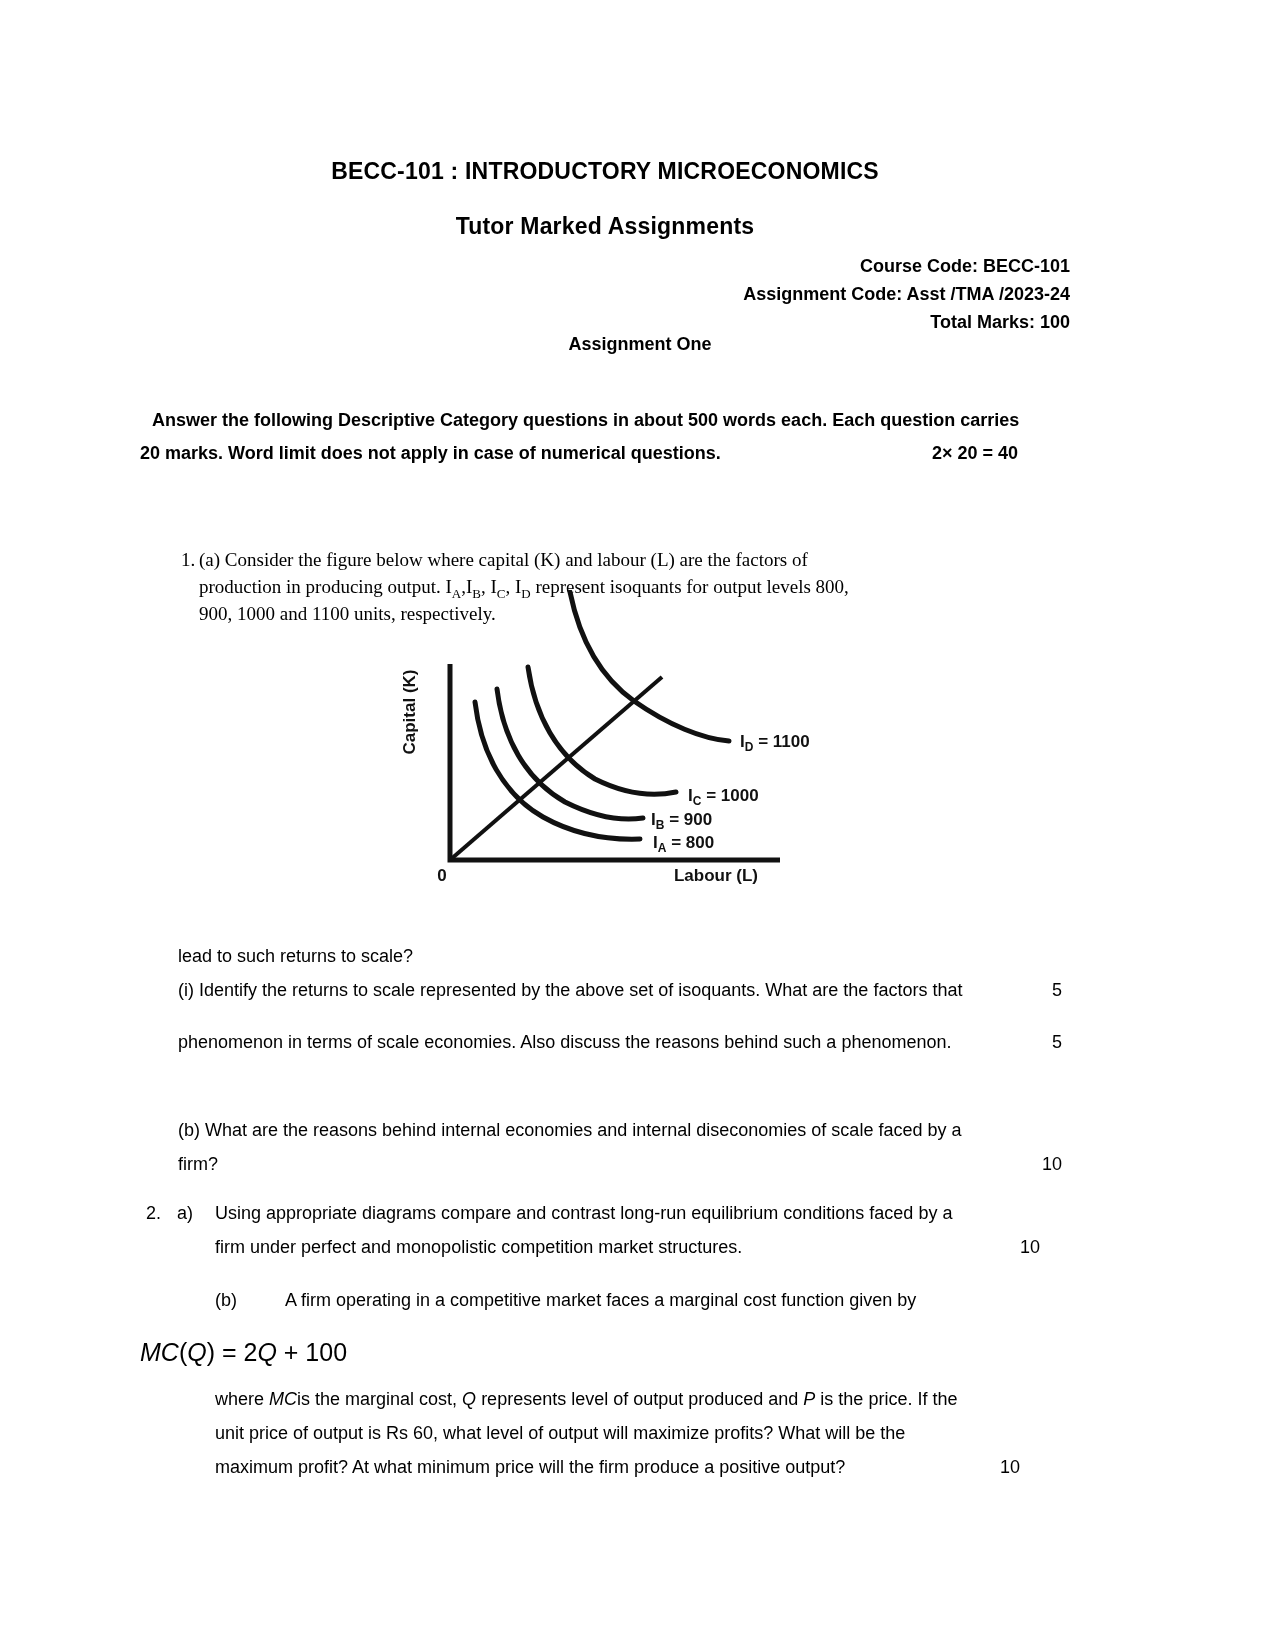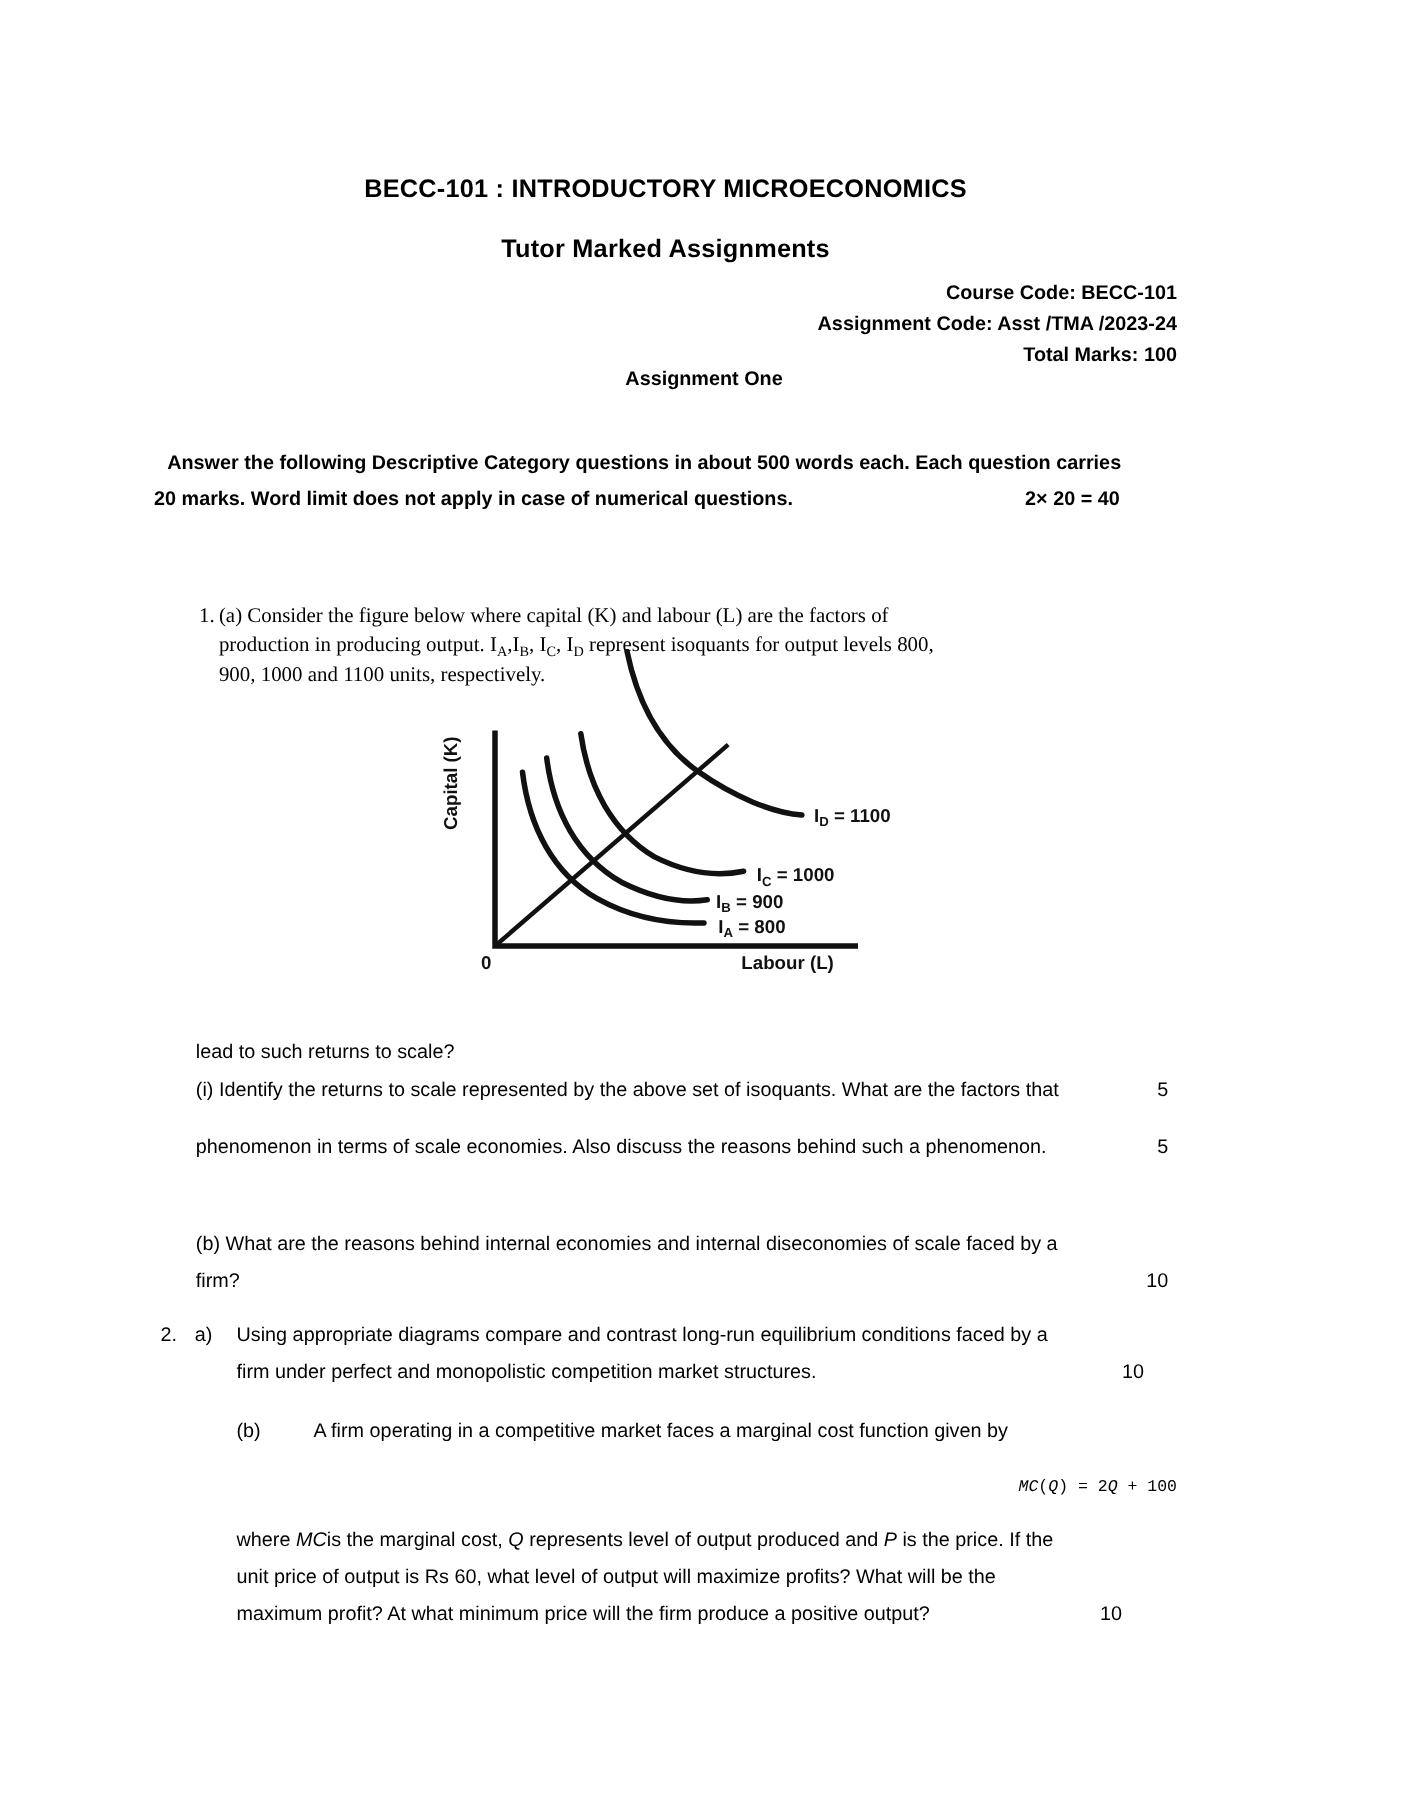--- a/index.html
+++ b/index.html
@@ -28,22 +28,22 @@
   sub{font-size:13px;line-height:0;}
   .figwrap{left:385px;top:590px;}
   .flabel{font-weight:bold;font-size:17px;fill:#111;font-family:"Liberation Sans",sans-serif;}
   .fsub{font-size:12px;font-weight:bold;}
   .q2a{left:146px;top:1196px;width:919px;}
   .q2a .qnum{position:absolute;left:0;top:0;}
   .q2a .alabel{position:absolute;left:31px;top:0;}
   .q2a .qtext{margin-left:69px;}
   .q2b{left:215px;top:1283px;width:860px;white-space:nowrap;font-size:18px;line-height:34px;}
   .q2b .blabel{display:inline-block;width:70px;}
-  .formula{left:140px;top:1337px;width:930px;text-align:right;
-           font-family:Liberation Mono, monospace;font-size:15px;line-height:30px;}
+  .formula{left:140px;top:1337px;width:930px;text-align:left;
+           font-family:Liberation Sans, sans-serif;font-size:25px;line-height:30px;}
   .it{font-style:italic;}
   .closing{left:215px;top:1382px;width:850px;}
 </style>
 </head>
 <body>
 
 <div class="page">
 
   <div class="abs center-col title" style="top:158px;">BECC-101 : INTRODUCTORY MICROECONOMICS</div>
   <div class="abs center-col title" style="top:213px;">Tutor Marked Assignments</div>

